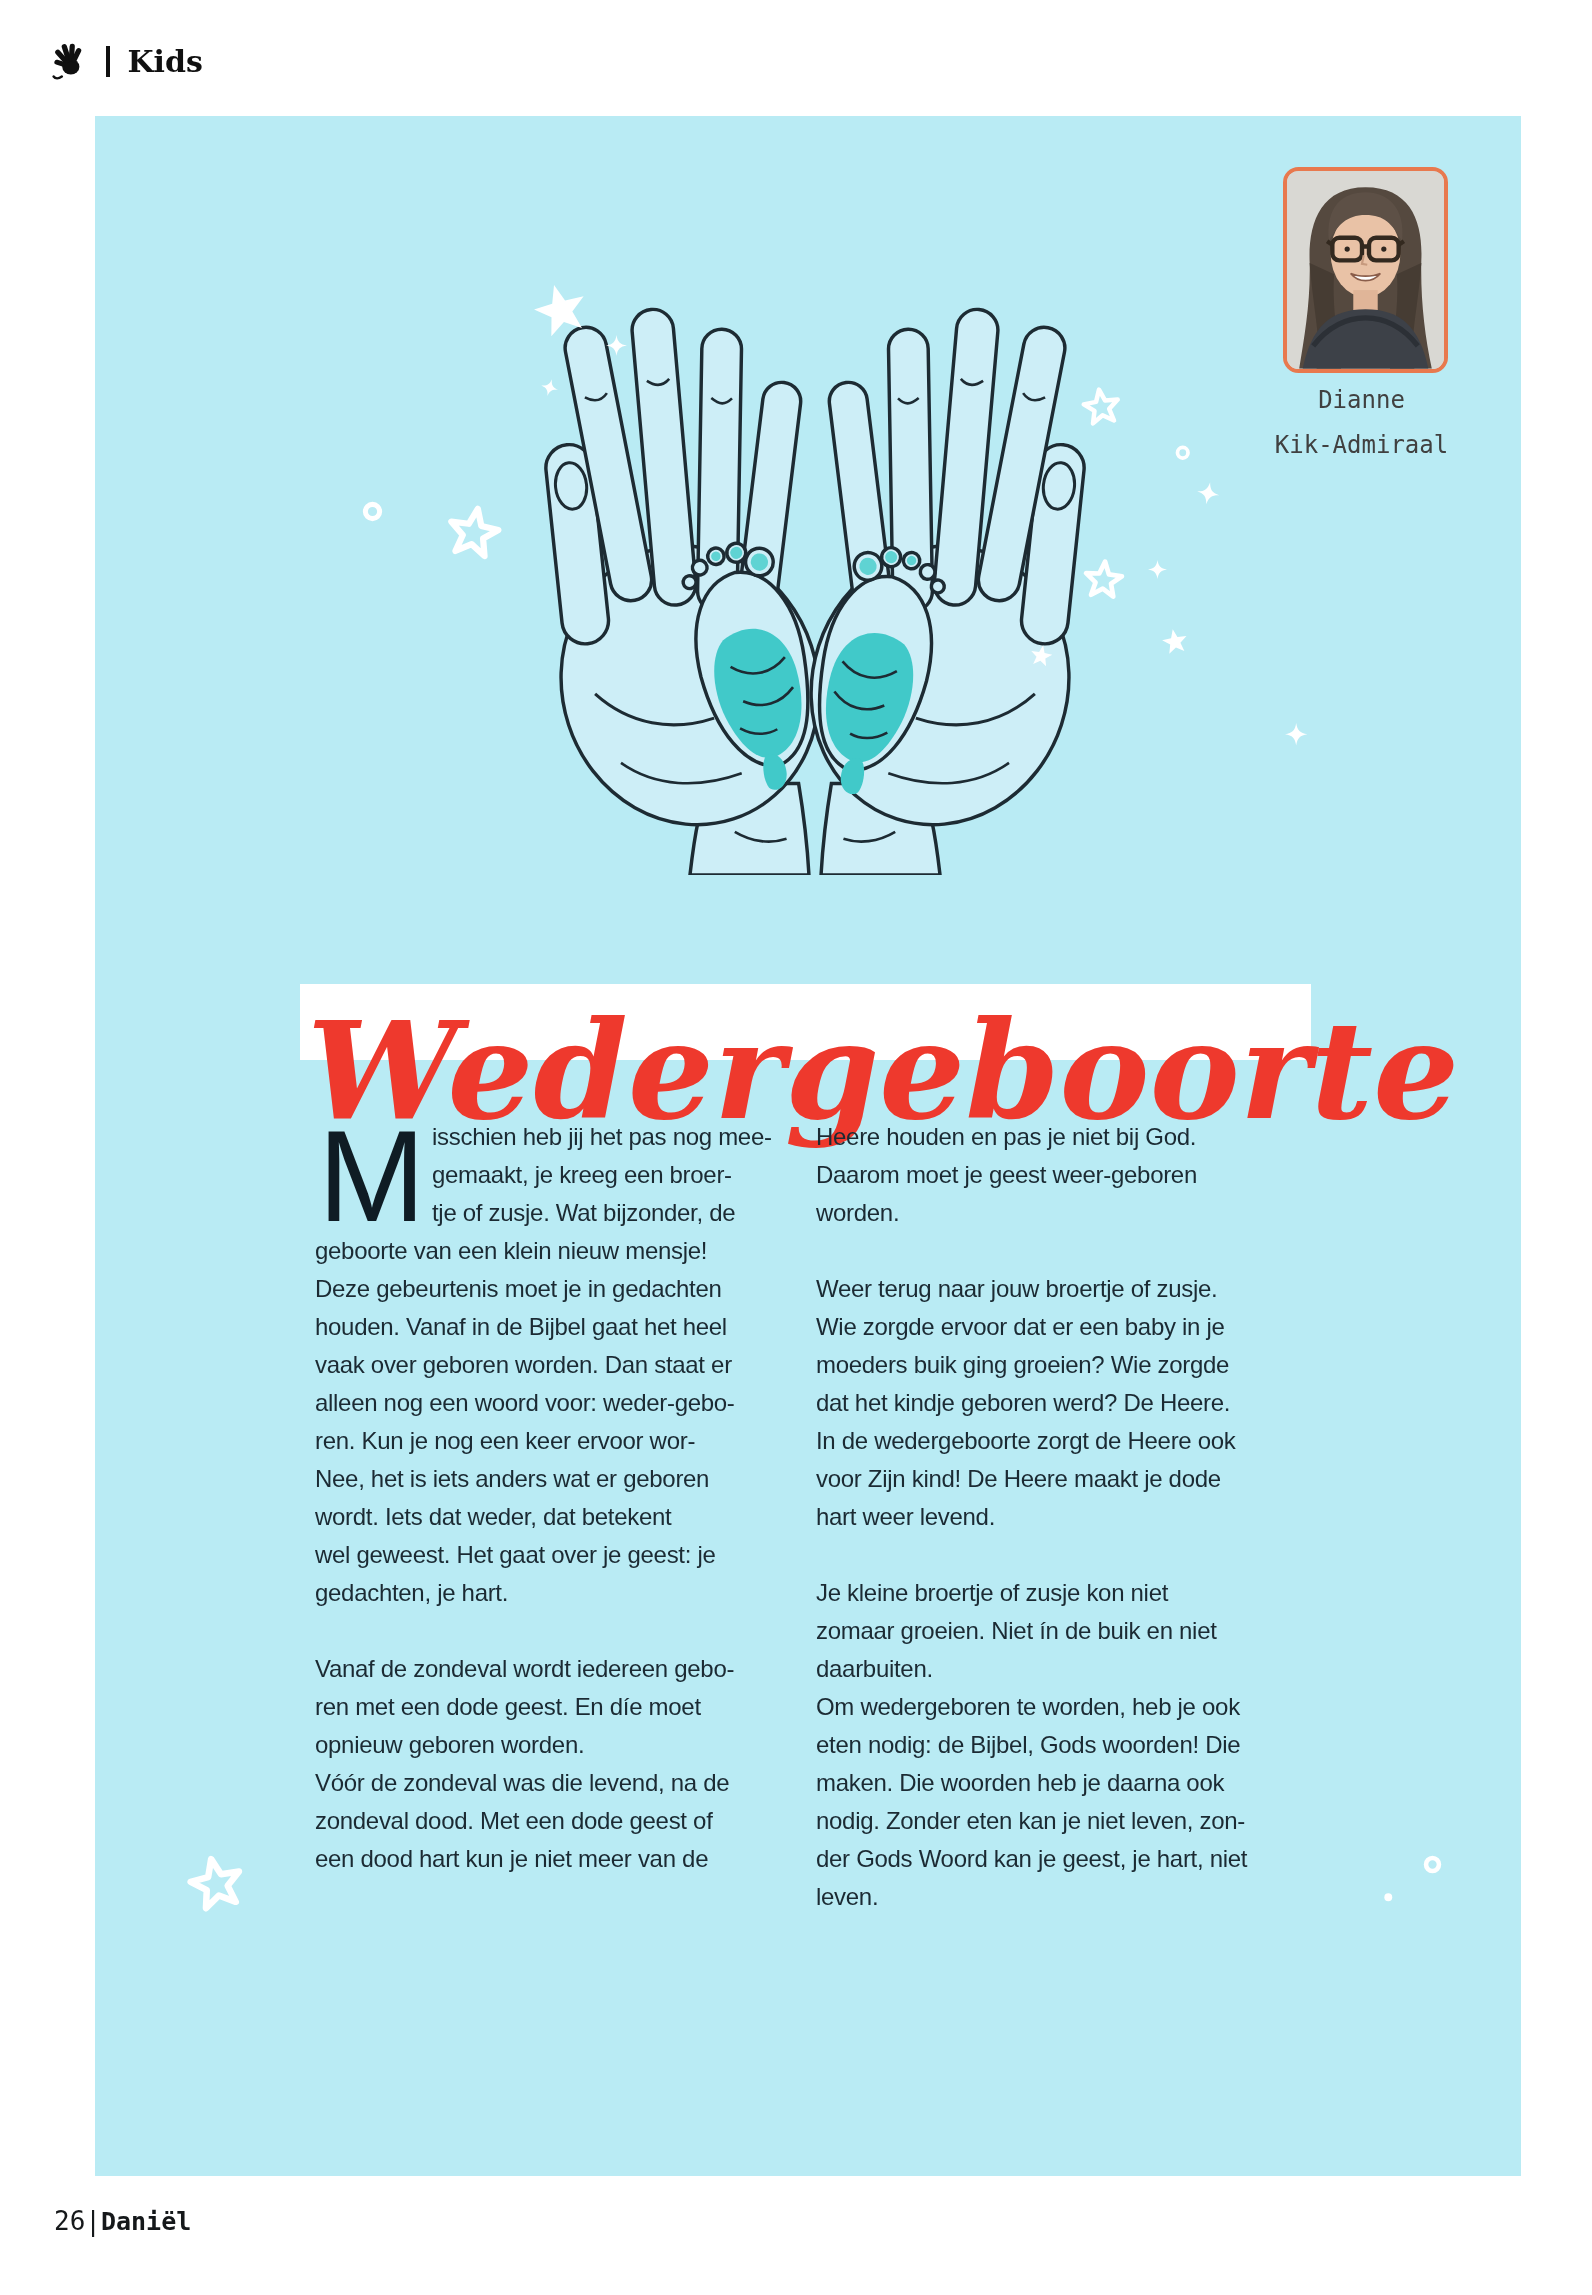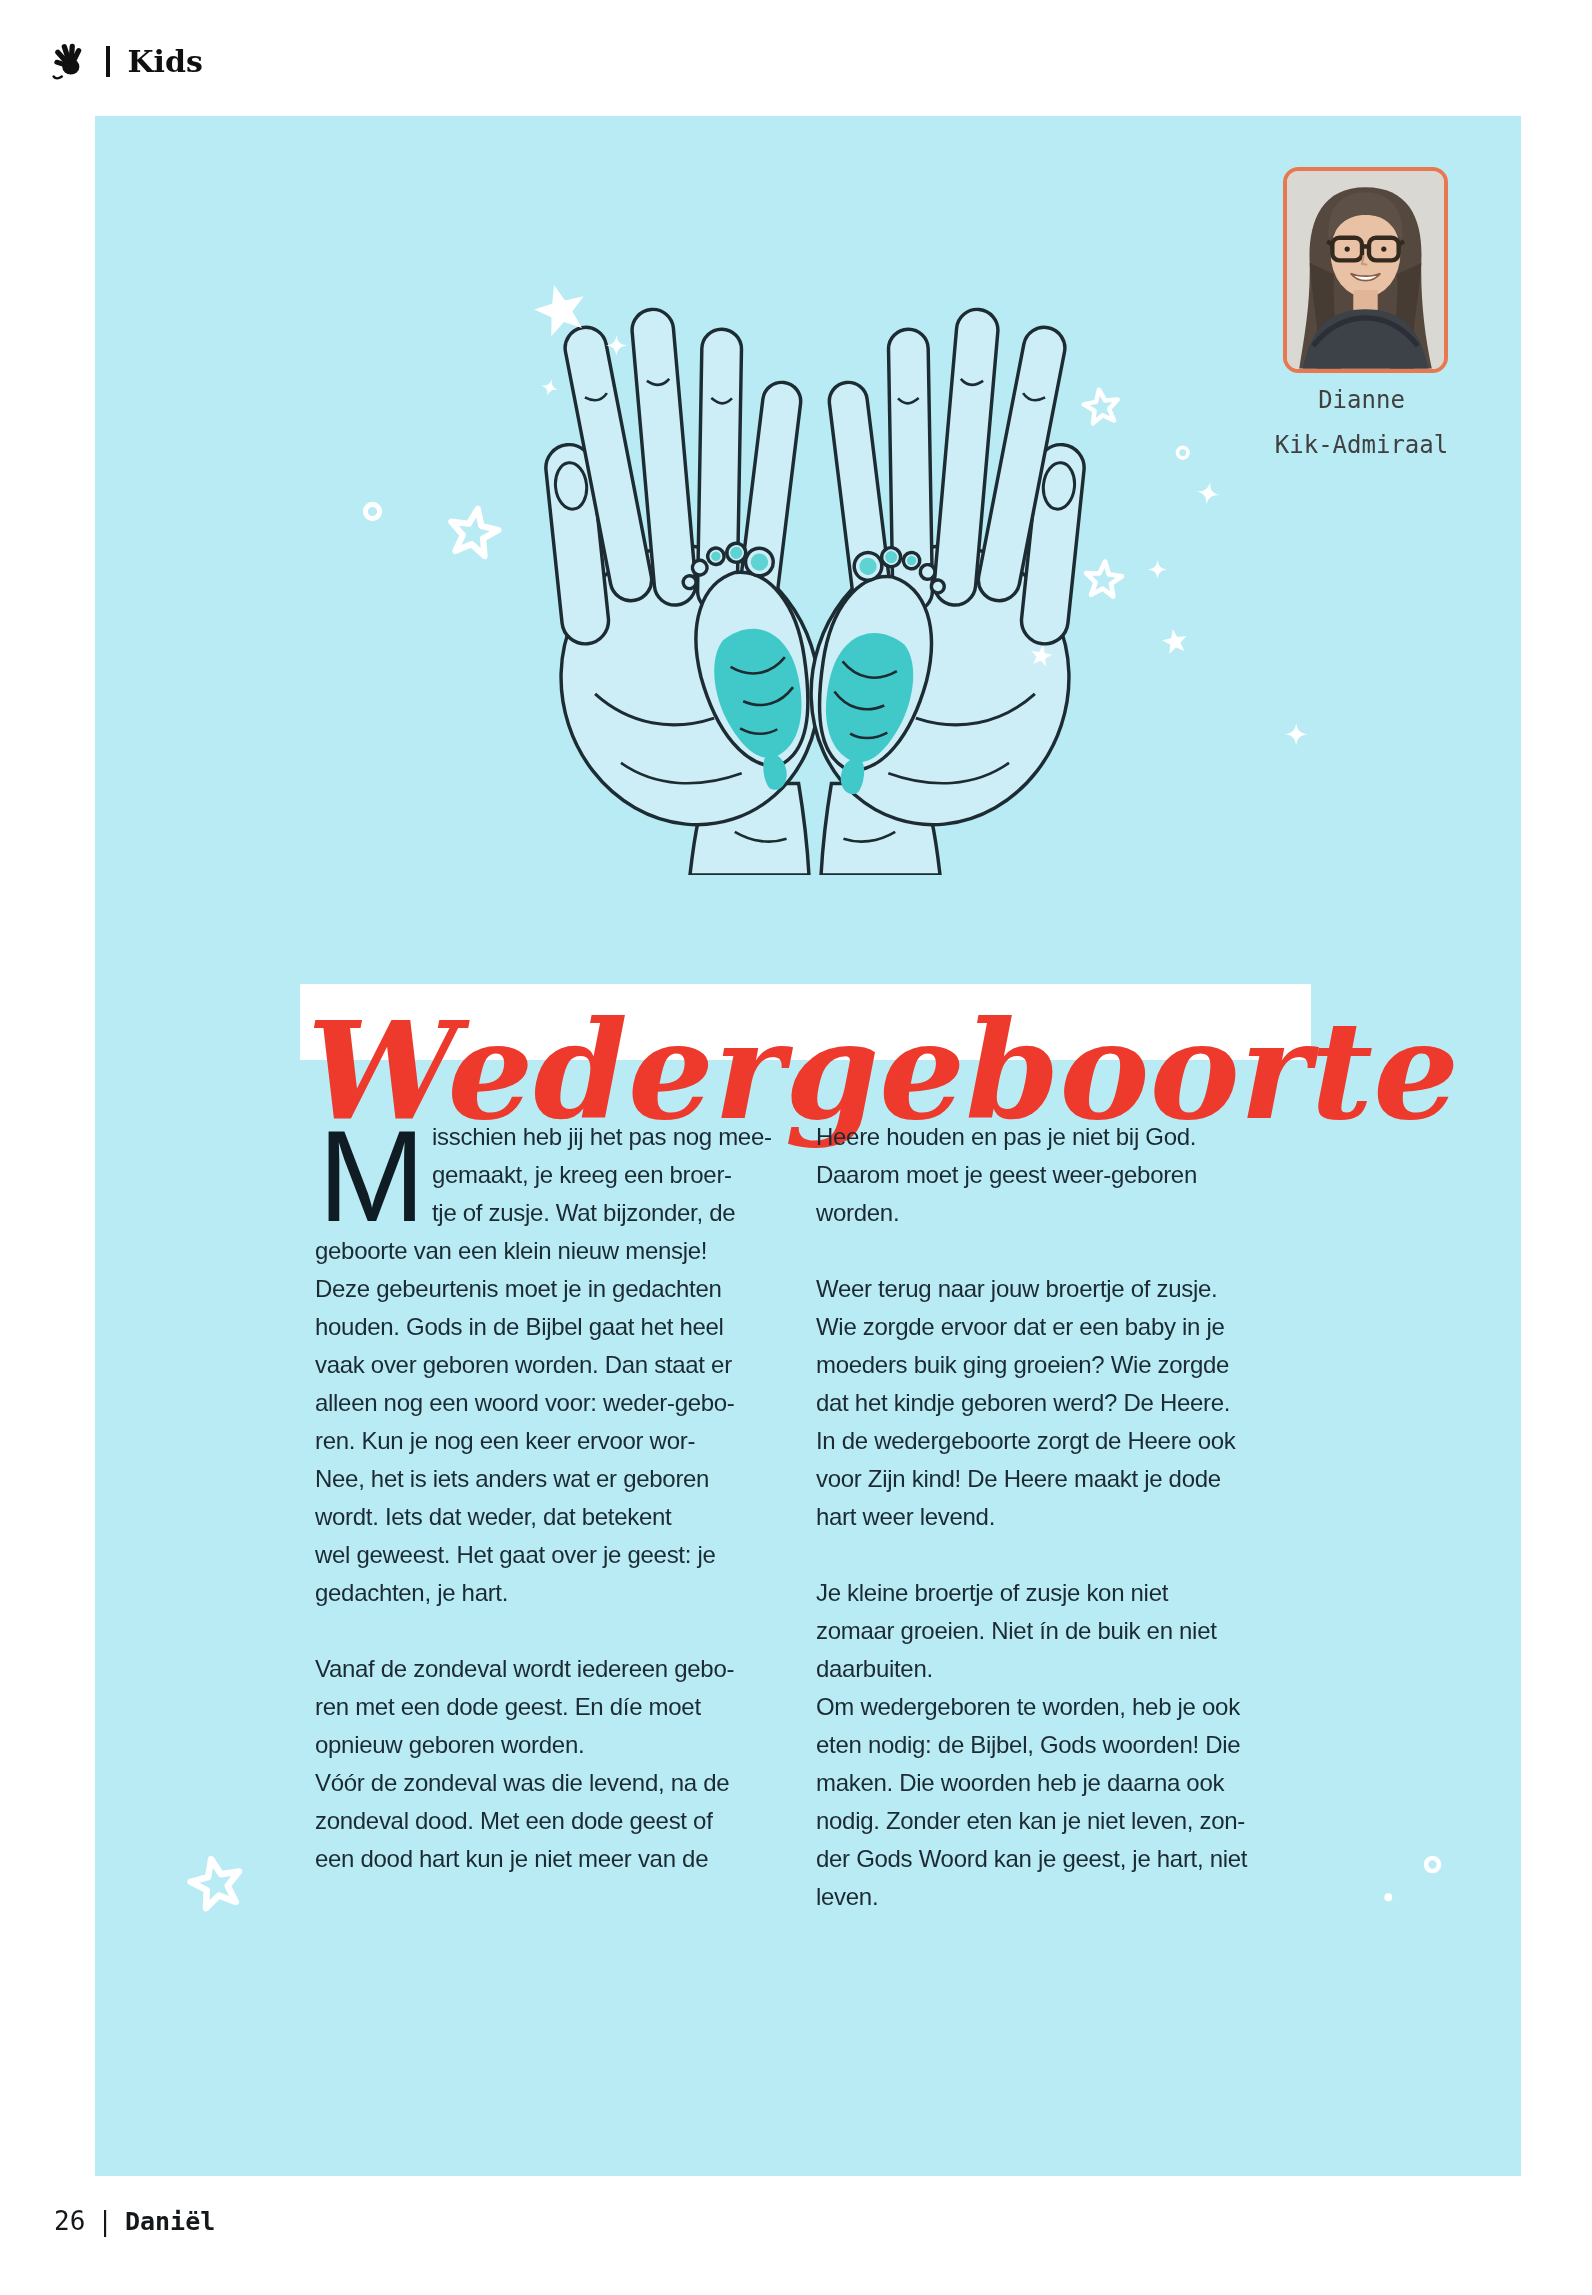--- a/index.html
+++ b/index.html
@@ -28,21 +28,21 @@
   .col{position:absolute;top:1118px;font-size:24px;line-height:38px;color:#1b2a33;
        letter-spacing:-0.3px;z-index:3;}
   .col1{left:315px;width:457px;}
   .col2{left:816px;width:470px;}
   .tline{white-space:nowrap;}
   .para + .para{margin-top:38px;}
   .dropcap-spacer{float:left;width:117px;height:105px;}
   .dropcap{position:absolute;left:318px;top:1112px;font-size:129px;line-height:1;color:#0f1c24;z-index:3;
            font-family:"Liberation Sans",sans-serif;}
   
-  .footer{position:absolute;left:54px;top:2206px;display:flex;align-items:baseline;gap:12px;z-index:6;
+  .footer{position:absolute;left:54px;top:2206px;display:flex;align-items:baseline;gap:0;z-index:6;
           font-family:"DejaVu Sans Mono",monospace;color:#15181a;}
   .f-num{font-size:26px;}
   .f-sep{font-size:26px;}
   .f-mag{font-size:25px;font-weight:bold;}
   
   .deco{position:absolute;z-index:5;pointer-events:none;}
 </style>
 </head>
 <body>
 
@@ -152,21 +152,21 @@
   <div class="dropcap">M</div>
   <div class="col col1">
     <div class="dropcap-spacer"></div>
     <div>
         <div class="para">
           <div class="tline">isschien heb jij het pas nog mee-</div>
           <div class="tline">gemaakt, je kreeg een broer-</div>
           <div class="tline">tje of zusje. Wat bijzonder, de</div>
           <div class="tline">geboorte van een klein nieuw mensje!</div>
           <div class="tline">Deze gebeurtenis moet je in gedachten</div>
-          <div class="tline">houden. Gods in de Bijbel gaat het heel</div>
+          <div class="tline">houden. Vanaf in de Bijbel gaat het heel</div>
           <div class="tline">vaak over geboren worden. Dan staat er</div>
           <div class="tline">alleen nog een woord voor: weder-gebo-</div>
           <div class="tline">ren. Kun je nog een keer ervoor wor-</div>
           <div class="tline">Nee, het is iets anders wat er geboren</div>
           <div class="tline">wordt. Iets dat weder, dat betekent</div>
           <div class="tline">wel geweest. Het gaat over je geest: je</div>
           <div class="tline">gedachten, je hart.</div>
         </div>
         <div class="para">
           <div class="tline">Vanaf de zondeval wordt iedereen gebo-</div>

